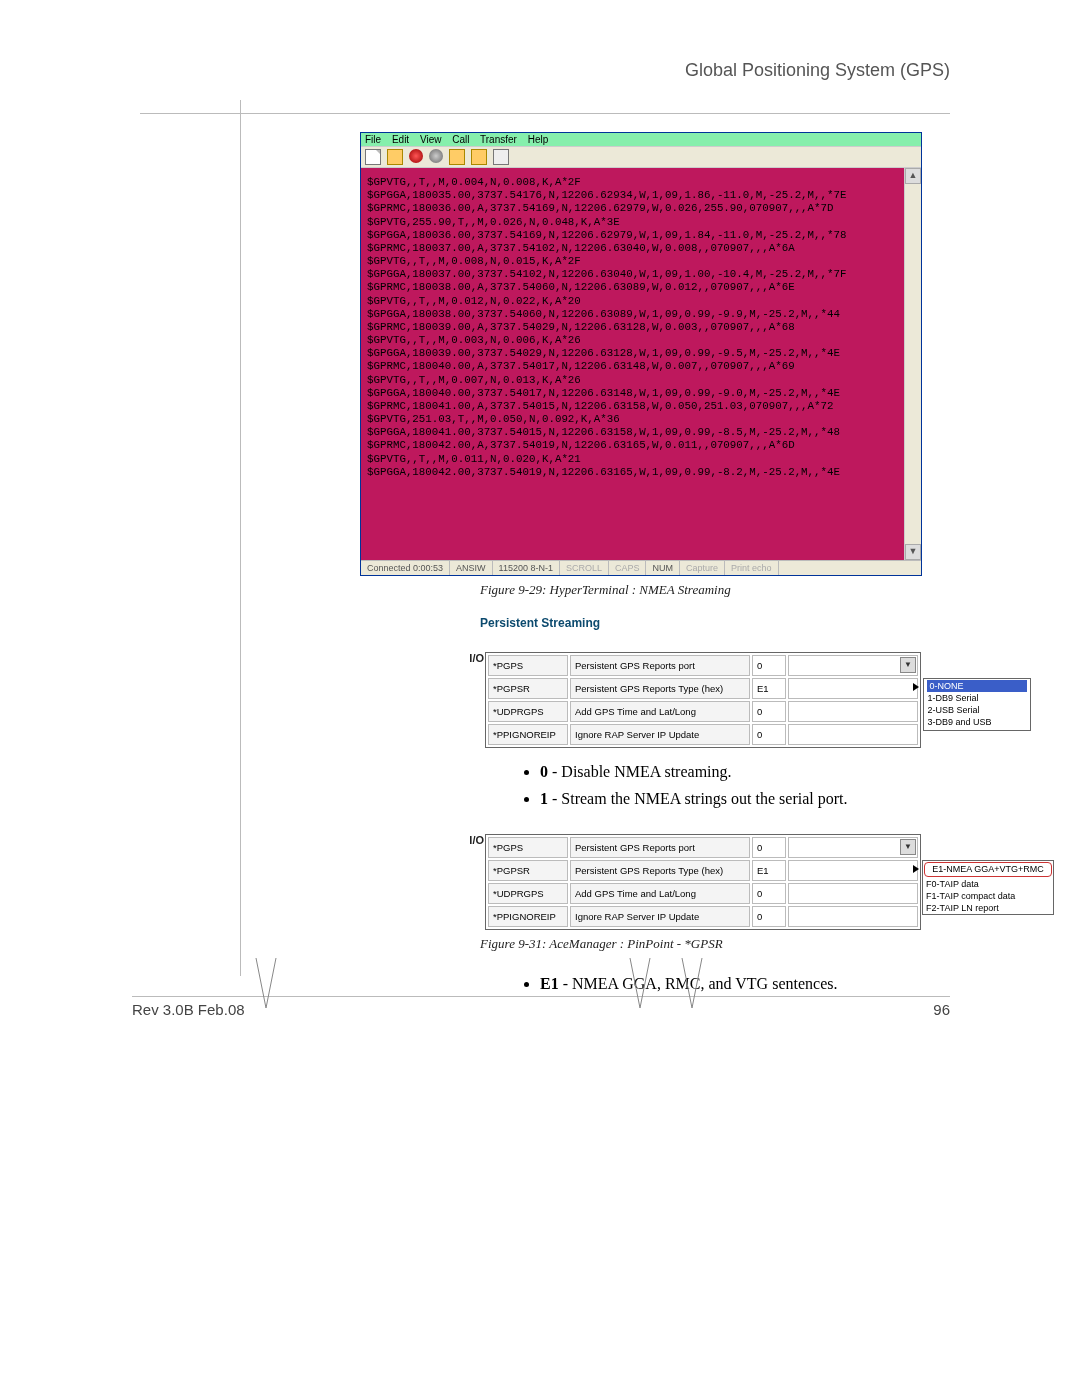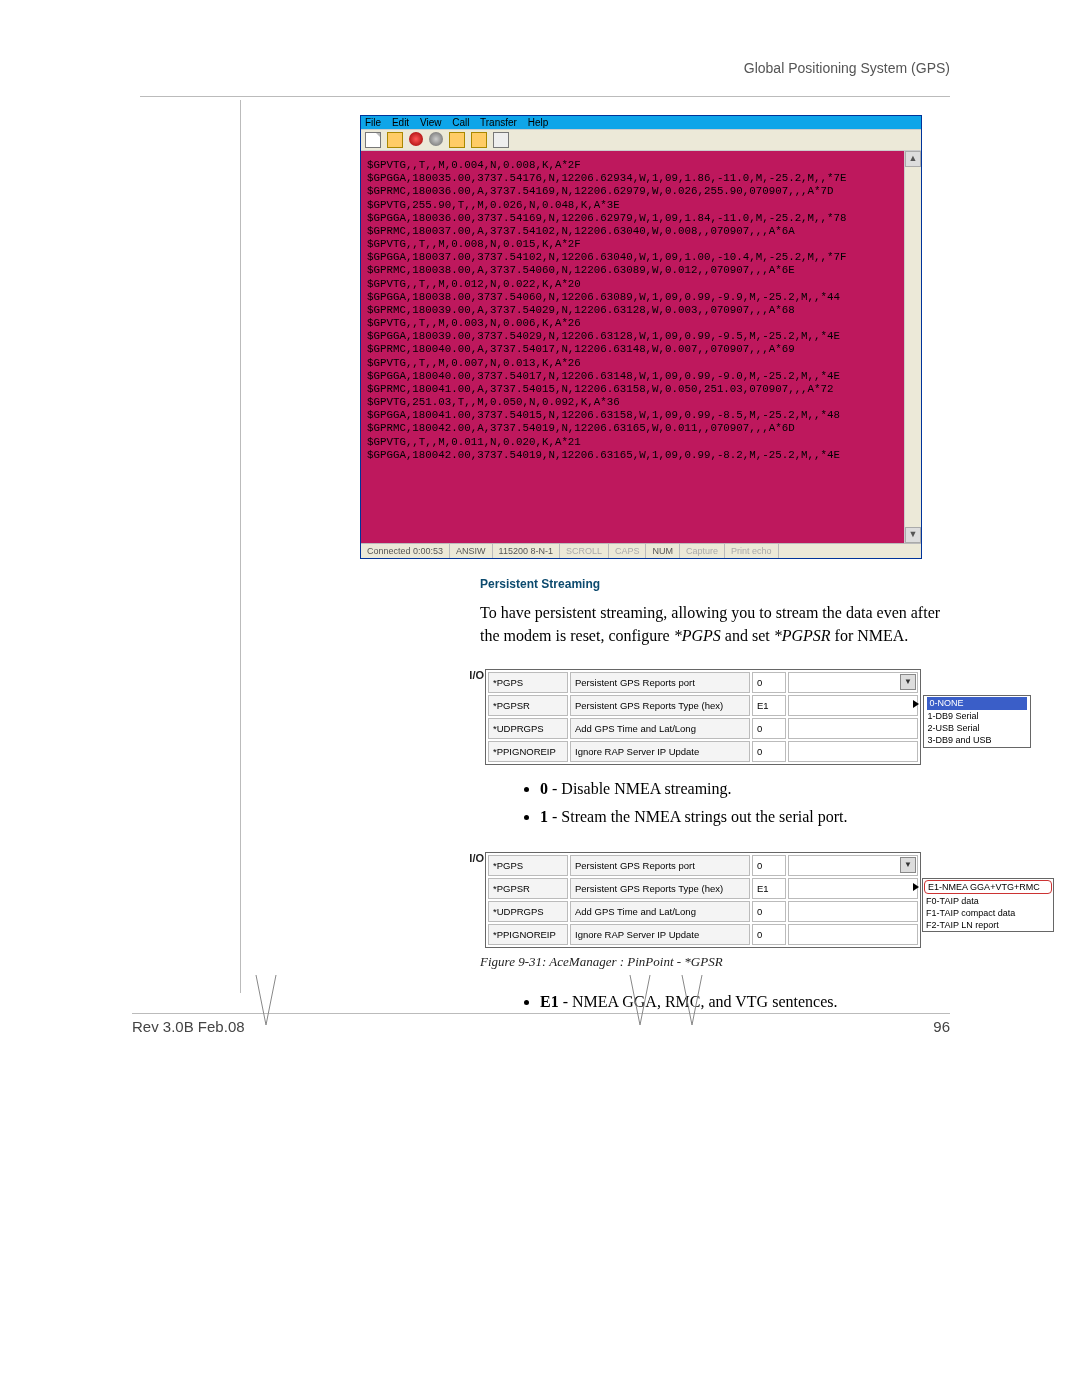--- a/index.html
+++ b/index.html
@@ -16,22 +16,22 @@
     width: 1000px;
     margin: 0 auto;
     padding: 60px 90px 40px 100px;
     box-sizing: border-box;
     position: relative;
   }
   .header-title {
     text-align: right;
     font-family: Arial, sans-serif;
     color: #555;
-    font-size: 14px;
-    margin-bottom: 20px;
+    font-size: 18px;
+    margin-bottom: 32px;
   }
   .hr-light {
     border: none;
     border-top: 1px solid #bbb;
     margin: 2px 0 18px 0;
   }
   .content-col {
     margin-left: 220px;
   }
   .ht-window {
@@ -60,21 +60,21 @@
     background: linear-gradient(#6fa0e6,#2a5db8);
     border: 1px solid #2a5db8;
     color: #fff;
     font-size: 11px;
     text-align: center;
     line-height: 14px;
     border-radius: 2px;
   }
   .ht-close { background: linear-gradient(#e88,#c22); border-color:#a11;}
   .ht-menu {
-    background: #0ea5e9;
+    background: #86efac;
     color: #000;
     padding: 1px 4px;
     font-size: 10px;
     border-bottom: 1px solid #ccc;
   }
   .ht-menu span { margin-right: 8px; }
   .ht-toolbar {
     background: #ece9d8;
     padding: 2px 4px;
     border-bottom: 1px solid #ccc;
@@ -189,21 +189,21 @@
     background:#fff; border:1px solid #666; font-size:9px;
     padding:1px 3px; line-height:1.35;
   }
   .dropdown-popup .hl { background:#3a5ec8; color:#fff; padding:0 2px;}
   .dropdown-popup2 {
     position:absolute; top:-1px; left:104%; width:130px;
     background:#fff; border:1px solid #666; font-size:9px;
     padding:0; line-height:1.35;
   }
   .dropdown-popup2 .row { padding:0 3px;}
-  .dropdown-popup2 .sel { border:1px solid #cc3333; border-radius:4px; margin:1px;}
+  .dropdown-popup2 .sel { border:1px solid #cc3333; border-radius:4px; margin:1px;text-align:center;}
   .bullets {
     margin: 10px 0 18px 140px;
     font-family: Georgia, serif;
     font-size: 16px;
     line-height: 1.7;
   }
   .bullets li::marker { color:#000; }
   .footer {
     position:absolute;
     bottom: 38px;
@@ -290,25 +290,23 @@
         <div>ANSIW</div>
         <div>115200 8-N-1</div>
         <div class="dim">SCROLL</div>
         <div class="dim">CAPS</div>
         <div>NUM</div>
         <div class="dim">Capture</div>
         <div class="dim">Print echo</div>
       </div>
     </div>
 
+    <div class="fig-caption">Figure 9-29:  HyperTerminal : NMEA Streaming</div>
 
     <div class="section-head">Persistent Streaming</div>
-    <p class="body-para">
-      <span>To have persistent streaming, allowing you to stream the data even after the modem is reset, configure </span><i>*PGPS</i><span> and set </span><i>*PGPSR</i><span> for NMEA.</span>
-    </p>
 
     <div class="acem-block">
       <div class="io-label">I/O</div>
       <table class="acem-table">
         <tbody>
             <tr>
           <td class="acem-col1">*PGPS</td>
           <td class="acem-col2">Persistent GPS Reports port</td>
           <td class="acem-col3">0</td>
           <td class="acem-col4"><span></span><span class="dd-arrow">▼</span></td>

